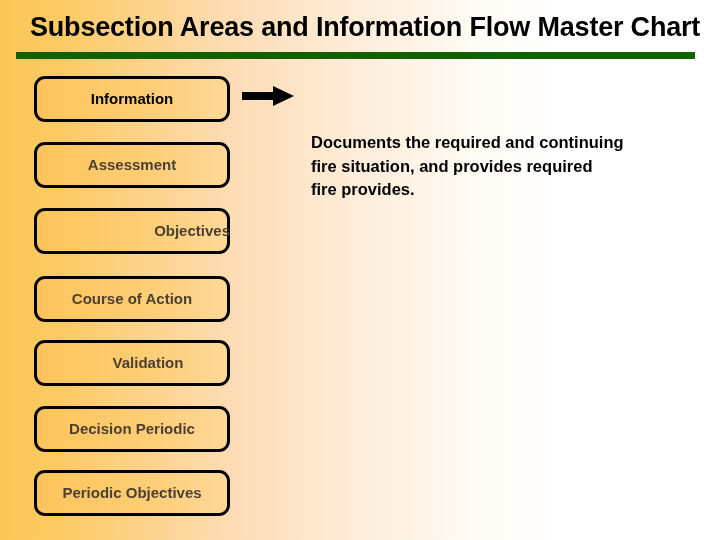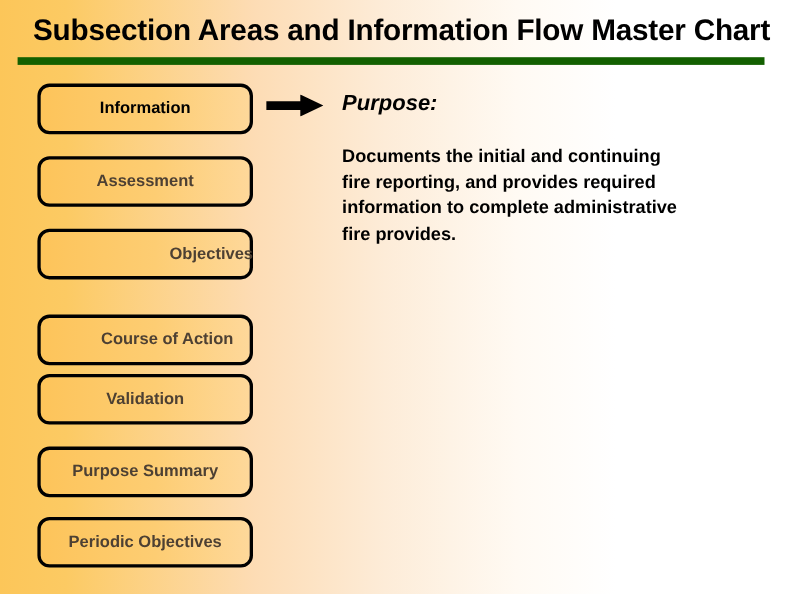--- a/index.html
+++ b/index.html
@@ -76,22 +76,22 @@
   }
 
   .btn.primary {
     color: #000000;
     font-size: 15px;
   }
 
   #btn-0 { top: 76px; }
   #btn-1 { top: 142px; }
   #btn-2 { top: 208px; text-align: right; }
-  #btn-3 { top: 286px; padding-left: 20px; }
-  #btn-4 { top: 340px; }
+  #btn-3 { top: 276px; }
+  #btn-4 { top: 340px; padding-left: 16px; }
   #btn-5 { top: 406px; }
   #btn-6 { top: 470px; }
 
   
   #arrow {
     position: absolute;
     left: 242px;
     top: 86px;
     width: 52px;
     height: 20px;
@@ -141,32 +141,30 @@
   <div class="btn" id="btn-2">
     <span>Objectives</span>
   </div>
   <div class="btn" id="btn-3">
     <span>Course of Action</span>
   </div>
   <div class="btn" id="btn-4">
     <span>Validation</span>
   </div>
   <div class="btn" id="btn-5">
-    <span>Purpose Summary</span>
+    <span>Decision Periodic</span>
   </div>
   <div class="btn" id="btn-6">
     <span>Periodic Objectives</span>
   </div>
 
   <svg id="arrow" viewBox="0 0 52 20">
     <path d="M0 6 L31 6 L31 0 L52 10 L31 20 L31 14 L0 14 Z" fill="#000000"></path>
   </svg>
 
-  <div id="purpose-heading">Purpose:</div>
 
   <div id="purpose-body">
-    <span class="ln">Documents the initial and continuing</span>
-    <span class="ln">fire reporting, and provides required</span>
-    <span class="ln">information to complete administrative</span>
+    <span class="ln">Documents the required and continuing</span>
+    <span class="ln">fire situation, and provides required</span>
     <span class="ln">fire provides.</span>
   </div>
 
 </div>
 
 </body></html>

